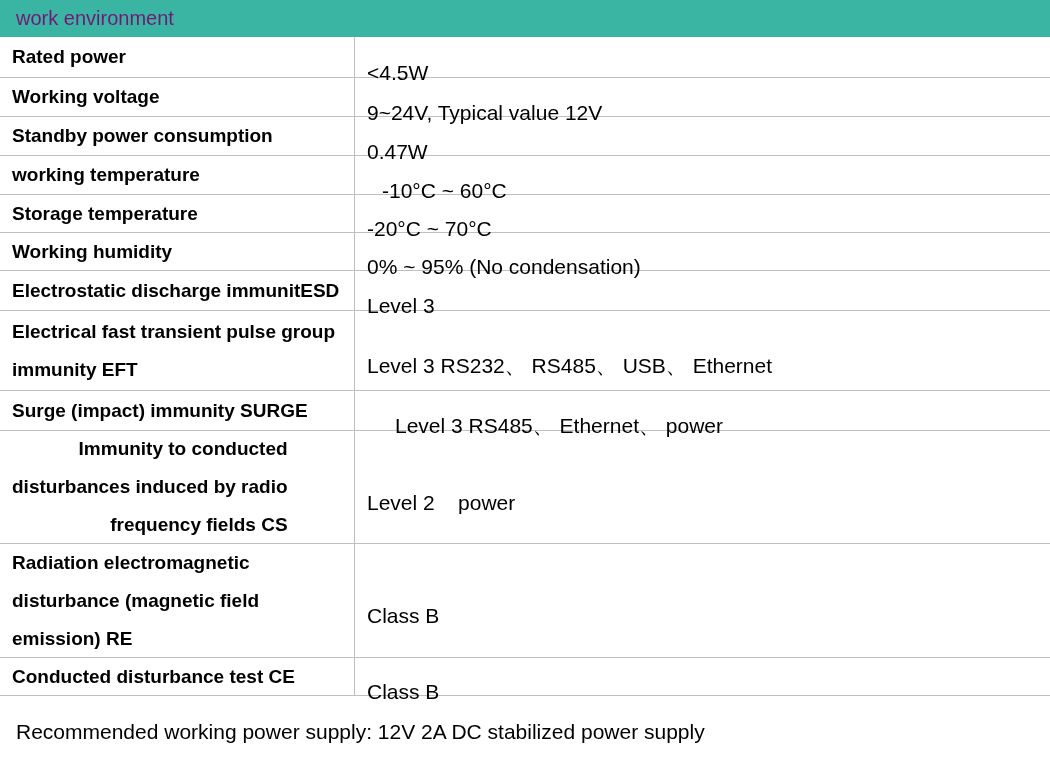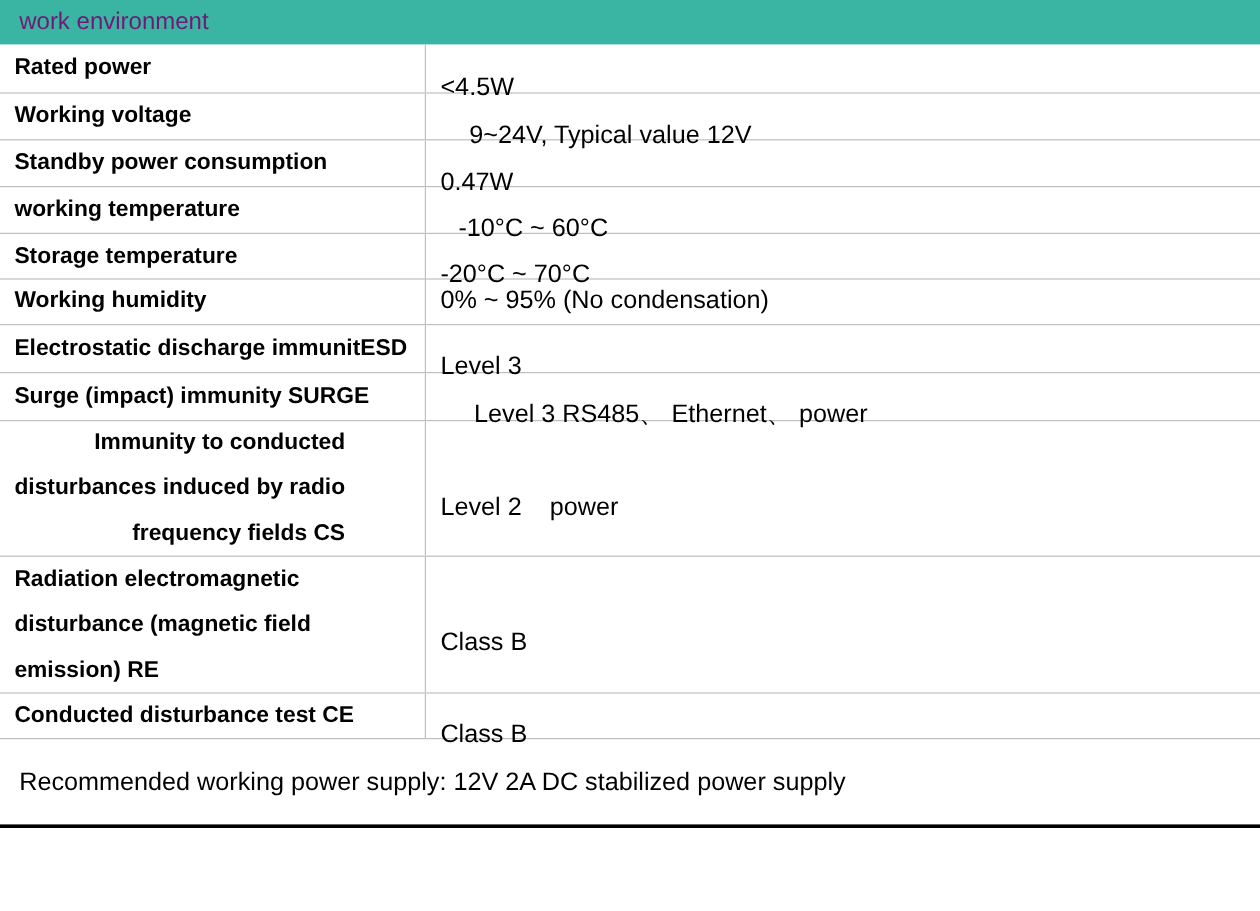--- a/index.html
+++ b/index.html
@@ -43,25 +43,25 @@
     font-size: 19px;
   }
   .value {
     flex: 1;
     padding: 0 8px 0 12px;
     font-size: 21px;
     margin-top: 31px;
   }
   
   .r0  { height: 40px; }
-  .r1  { height: 39px; gap: 24px; }
+  .r1  { height: 39px; }
   .r2  { height: 39px; }
   .r3  { height: 39px; gap: 15px; }
   .r4  { height: 38px; }
-  .r5  { height: 38px; align-items: flex-end; }
+  .r5  { height: 38px; }
   .r6  { height: 40px; }
   .r7  { height: 80px; }
   .r8  { height: 40px; gap: 28px; }
   .r9  { height: 113px; text-align: right; }
   .r10 { height: 114px; }
   .r11 { height: 38px; }
   .tfoot {
     box-sizing: border-box;
     height: 75px;
     border-top: 1px solid #BFBFBF;
@@ -110,20 +110,25 @@
   <div class="row r5">
     <div class="cell label">Working humidity</div>
     <div class="cell value">0% ~ 95% (No condensation)</div>
   </div>
 
   <div class="row r6">
     <div class="cell label">Electrostatic discharge immunitESD</div>
     <div class="cell value">Level 3</div>
   </div>
 
+  <div class="row r7">
+    <div class="cell label">Electrical fast transient pulse group
+immunity EFT</div>
+    <div class="cell value">Level 3 RS232、 RS485、 USB、 Ethernet</div>
+  </div>
 
   <div class="row r8">
     <div class="cell label">Surge (impact) immunity SURGE</div>
     <div class="cell value">Level 3 RS485、 Ethernet、 power</div>
   </div>
 
   <div class="row r9">
     <div class="cell label">Immunity to conducted
 disturbances induced by radio
 frequency fields CS</div>

